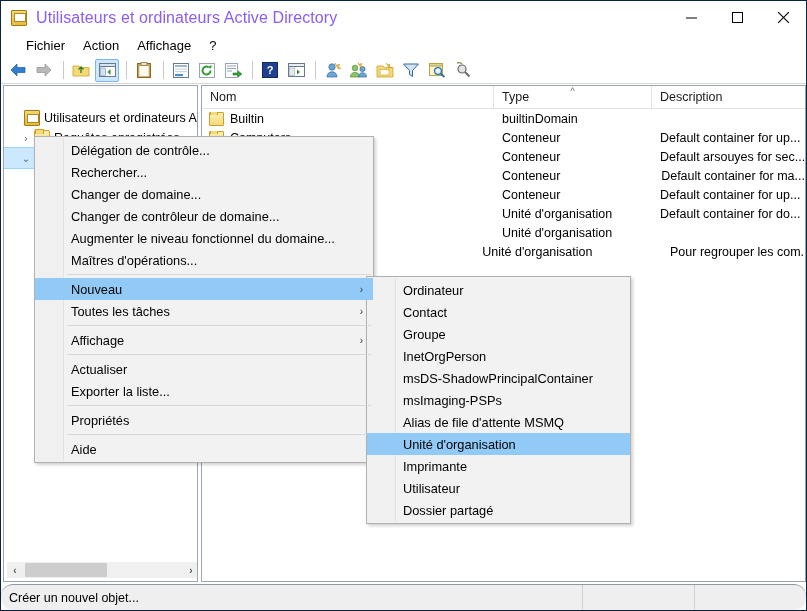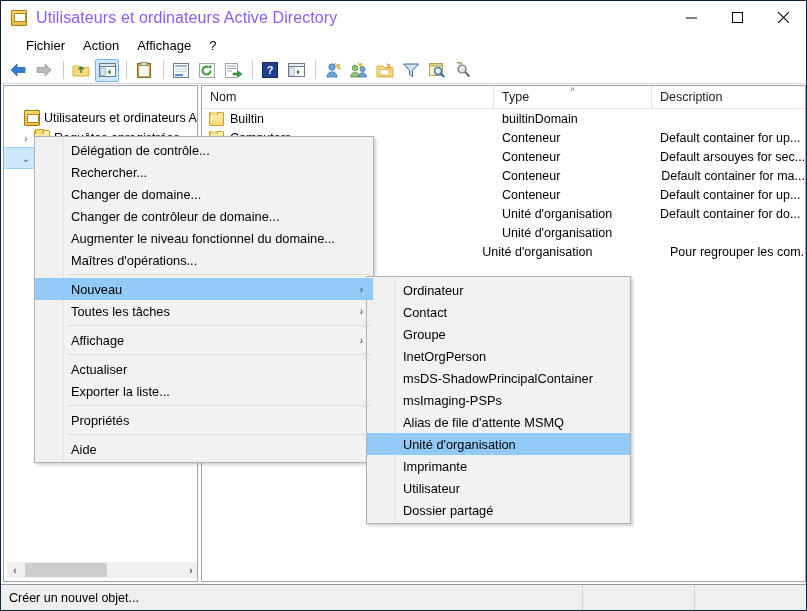--- a/index.html
+++ b/index.html
@@ -208,21 +208,21 @@
   #hthumb {
     height: 14px; width: 82px; background:#cdcdcd; margin-left: 2px;
   }
 
   
   #statusbar {
     position: absolute; left: 0; bottom: 0;
     width: 805px; height: 26px;
     background: #efefef;
     border-top: 1px solid #8c99a6;
-    display: flex; align-items: center;
+    display: flex; align-items: center; border-radius: 12px;
   }
   #status-text {
     font-size: 12.5px; color: #000; padding-left: 8px;
     flex: 1;
   }
   .status-cell { width: 112px; height: 26px; border-left: 1px solid #d2d2d2; }
 
   
   .ctxmenu {
     position: absolute;

